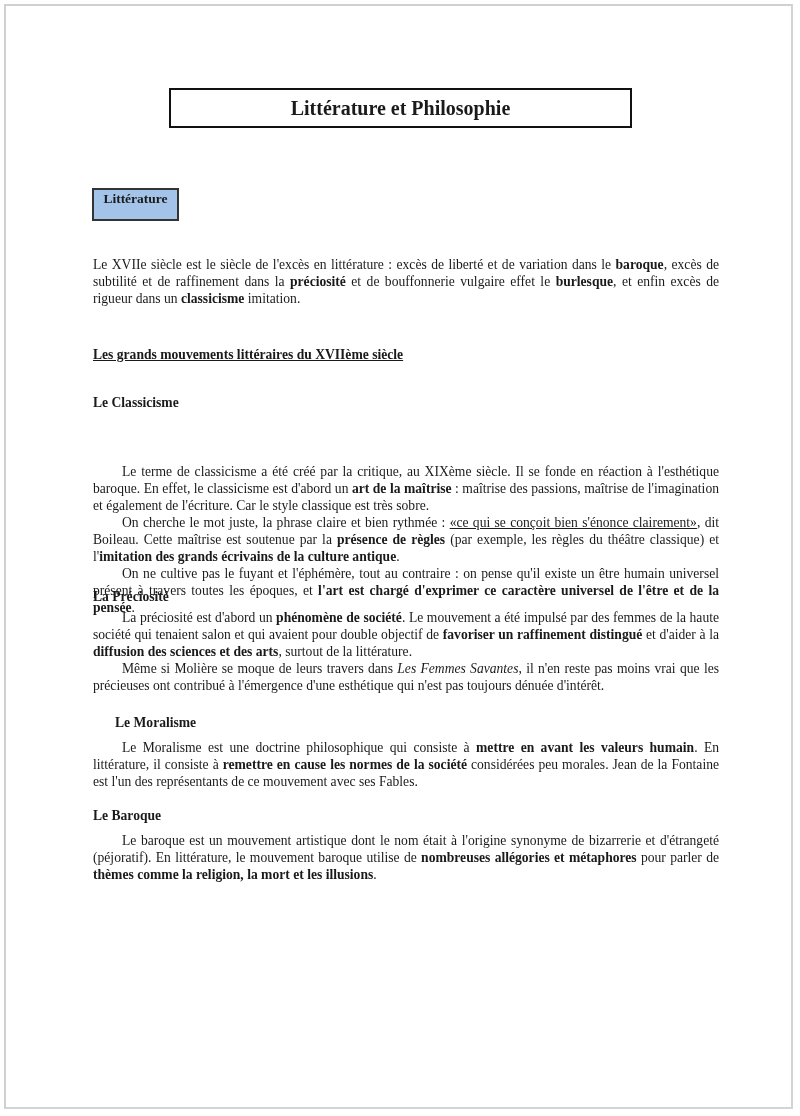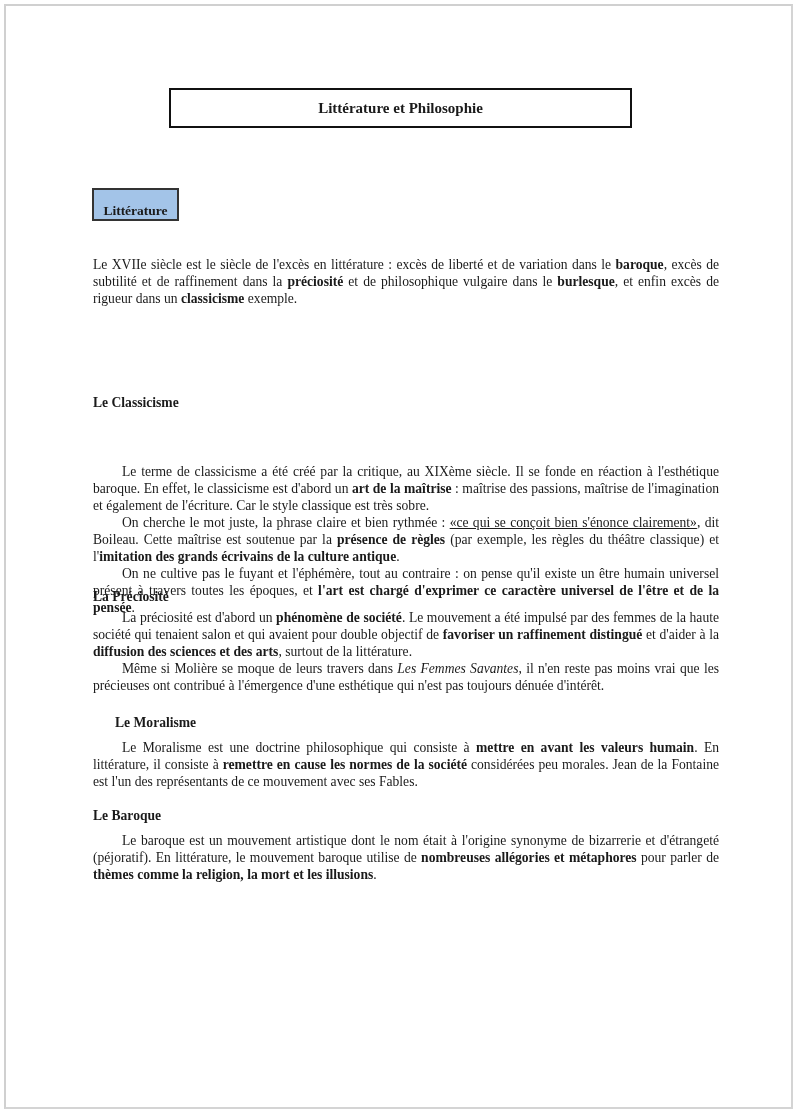--- a/index.html
+++ b/index.html
@@ -10,25 +10,25 @@
     border-top: 2px solid #d0d0d0; border-left: 2px solid #d0d0d0;
     border-right: 2px solid #d4d4d4; border-bottom: 2px solid #d4d4d4;
     box-sizing: border-box;
   }
   .doc { font-family: "Liberation Serif", serif; color: #1a1a1a; font-size: 13.6px; line-height: 17px; }
   .title-box {
     position: absolute; left: 163px; top: 82px; width: 463px; height: 40px;
     border: 2px solid #111; box-sizing: border-box;
     display: flex; align-items: center; justify-content: center;
   }
-  .title-box span { font-weight: bold; font-size: 15px; }
+  .title-box span { font-weight: bold; font-size: 20px; }
   .section-box {
     position: absolute; left: 86px; top: 182px; width: 87px; height: 33px;
     background: #a3c4e8; border: 2px solid #333; box-sizing: border-box;
-    display: flex; align-items: flex-end; justify-content: center;
+    display: flex; align-items: flex-start; justify-content: center;
   }
   .section-box span { font-weight: bold; font-size: 13.5px; }
   .text-block { position: absolute; left: 87px; width: 626px; text-align: justify; }
   .text-block p { margin: 0; }
   .indent { text-indent: 29px; }
   .sub-heading { position: absolute; left: 87px; font-weight: bold; font-size: 13.6px; }
   .underline-heading { text-decoration: underline; }
   .quote { text-decoration: underline; }
   b { font-weight: bold; }
   i { }
@@ -40,23 +40,24 @@
 
   <div class="title-box">
     <span>Littérature et Philosophie</span>
   </div>
 
   <div class="section-box">
     <span>Littérature</span>
   </div>
 
   <div class="text-block" style="top:250px;">
-    <p><span>Le XVIIe siècle est le siècle de l'excès en littérature : excès de liberté et de variation dans le </span><b>baroque</b><span>, excès de subtilité et de raffinement dans la </span><b>préciosité</b><span> et de philosophique vulgaire dans le </span><b>burlesque</b><span>, et enfin excès de rigueur dans un </span><b>classicisme</b><span> exemple.</span></p>
+    <p><span>Le XVIIe siècle est le siècle de l'excès en littérature : excès de liberté et de variation dans le </span><b>baroque</b><span>, excès de subtilité et de raffinement dans la </span><b>préciosité</b><span> et de bouffonnerie vulgaire effet le </span><b>burlesque</b><span>, et enfin excès de rigueur dans un </span><b>classicisme</b><span> imitation.</span></p>
   </div>
 
+  <div class="sub-heading underline-heading" style="top:340px;">Les grands mouvements littéraires du XVIIème siècle</div>
 
   <div class="sub-heading" style="top:388px;">Le Classicisme</div>
 
   <div class="text-block" style="top:413px;margin-top:44px;">
     <p class="indent"><span>Le terme de classicisme a été créé par la critique, au XIXème siècle. Il se fonde en réaction à l'esthétique baroque. En effet, le classicisme est d'abord un </span><b>art de la maîtrise</b><span> : maîtrise des passions, maîtrise de l'imagination et également de l'écriture. Car le style classique est très sobre.</span></p>
     <p class="indent"><span>On cherche le mot juste, la phrase claire et bien rythmée : </span><span class="quote">«ce qui se conçoit bien s'énonce clairement»</span><span>, dit Boileau. Cette maîtrise est soutenue par la </span><b>présence de règles</b><span> (par exemple, les règles du théâtre classique) et l'</span><b>imitation des grands écrivains de la culture antique</b><span>.</span></p>
     <p class="indent"><span>On ne cultive pas le fuyant et l'éphémère, tout au contraire : on pense qu'il existe un être humain universel présent à travers toutes les époques, et </span><b>l'art est chargé d'exprimer ce caractère universel de l'être et de la pensée</b><span>.</span></p>
   </div>
 
   <div class="sub-heading" style="top:582px;">La Préciosité</div>

